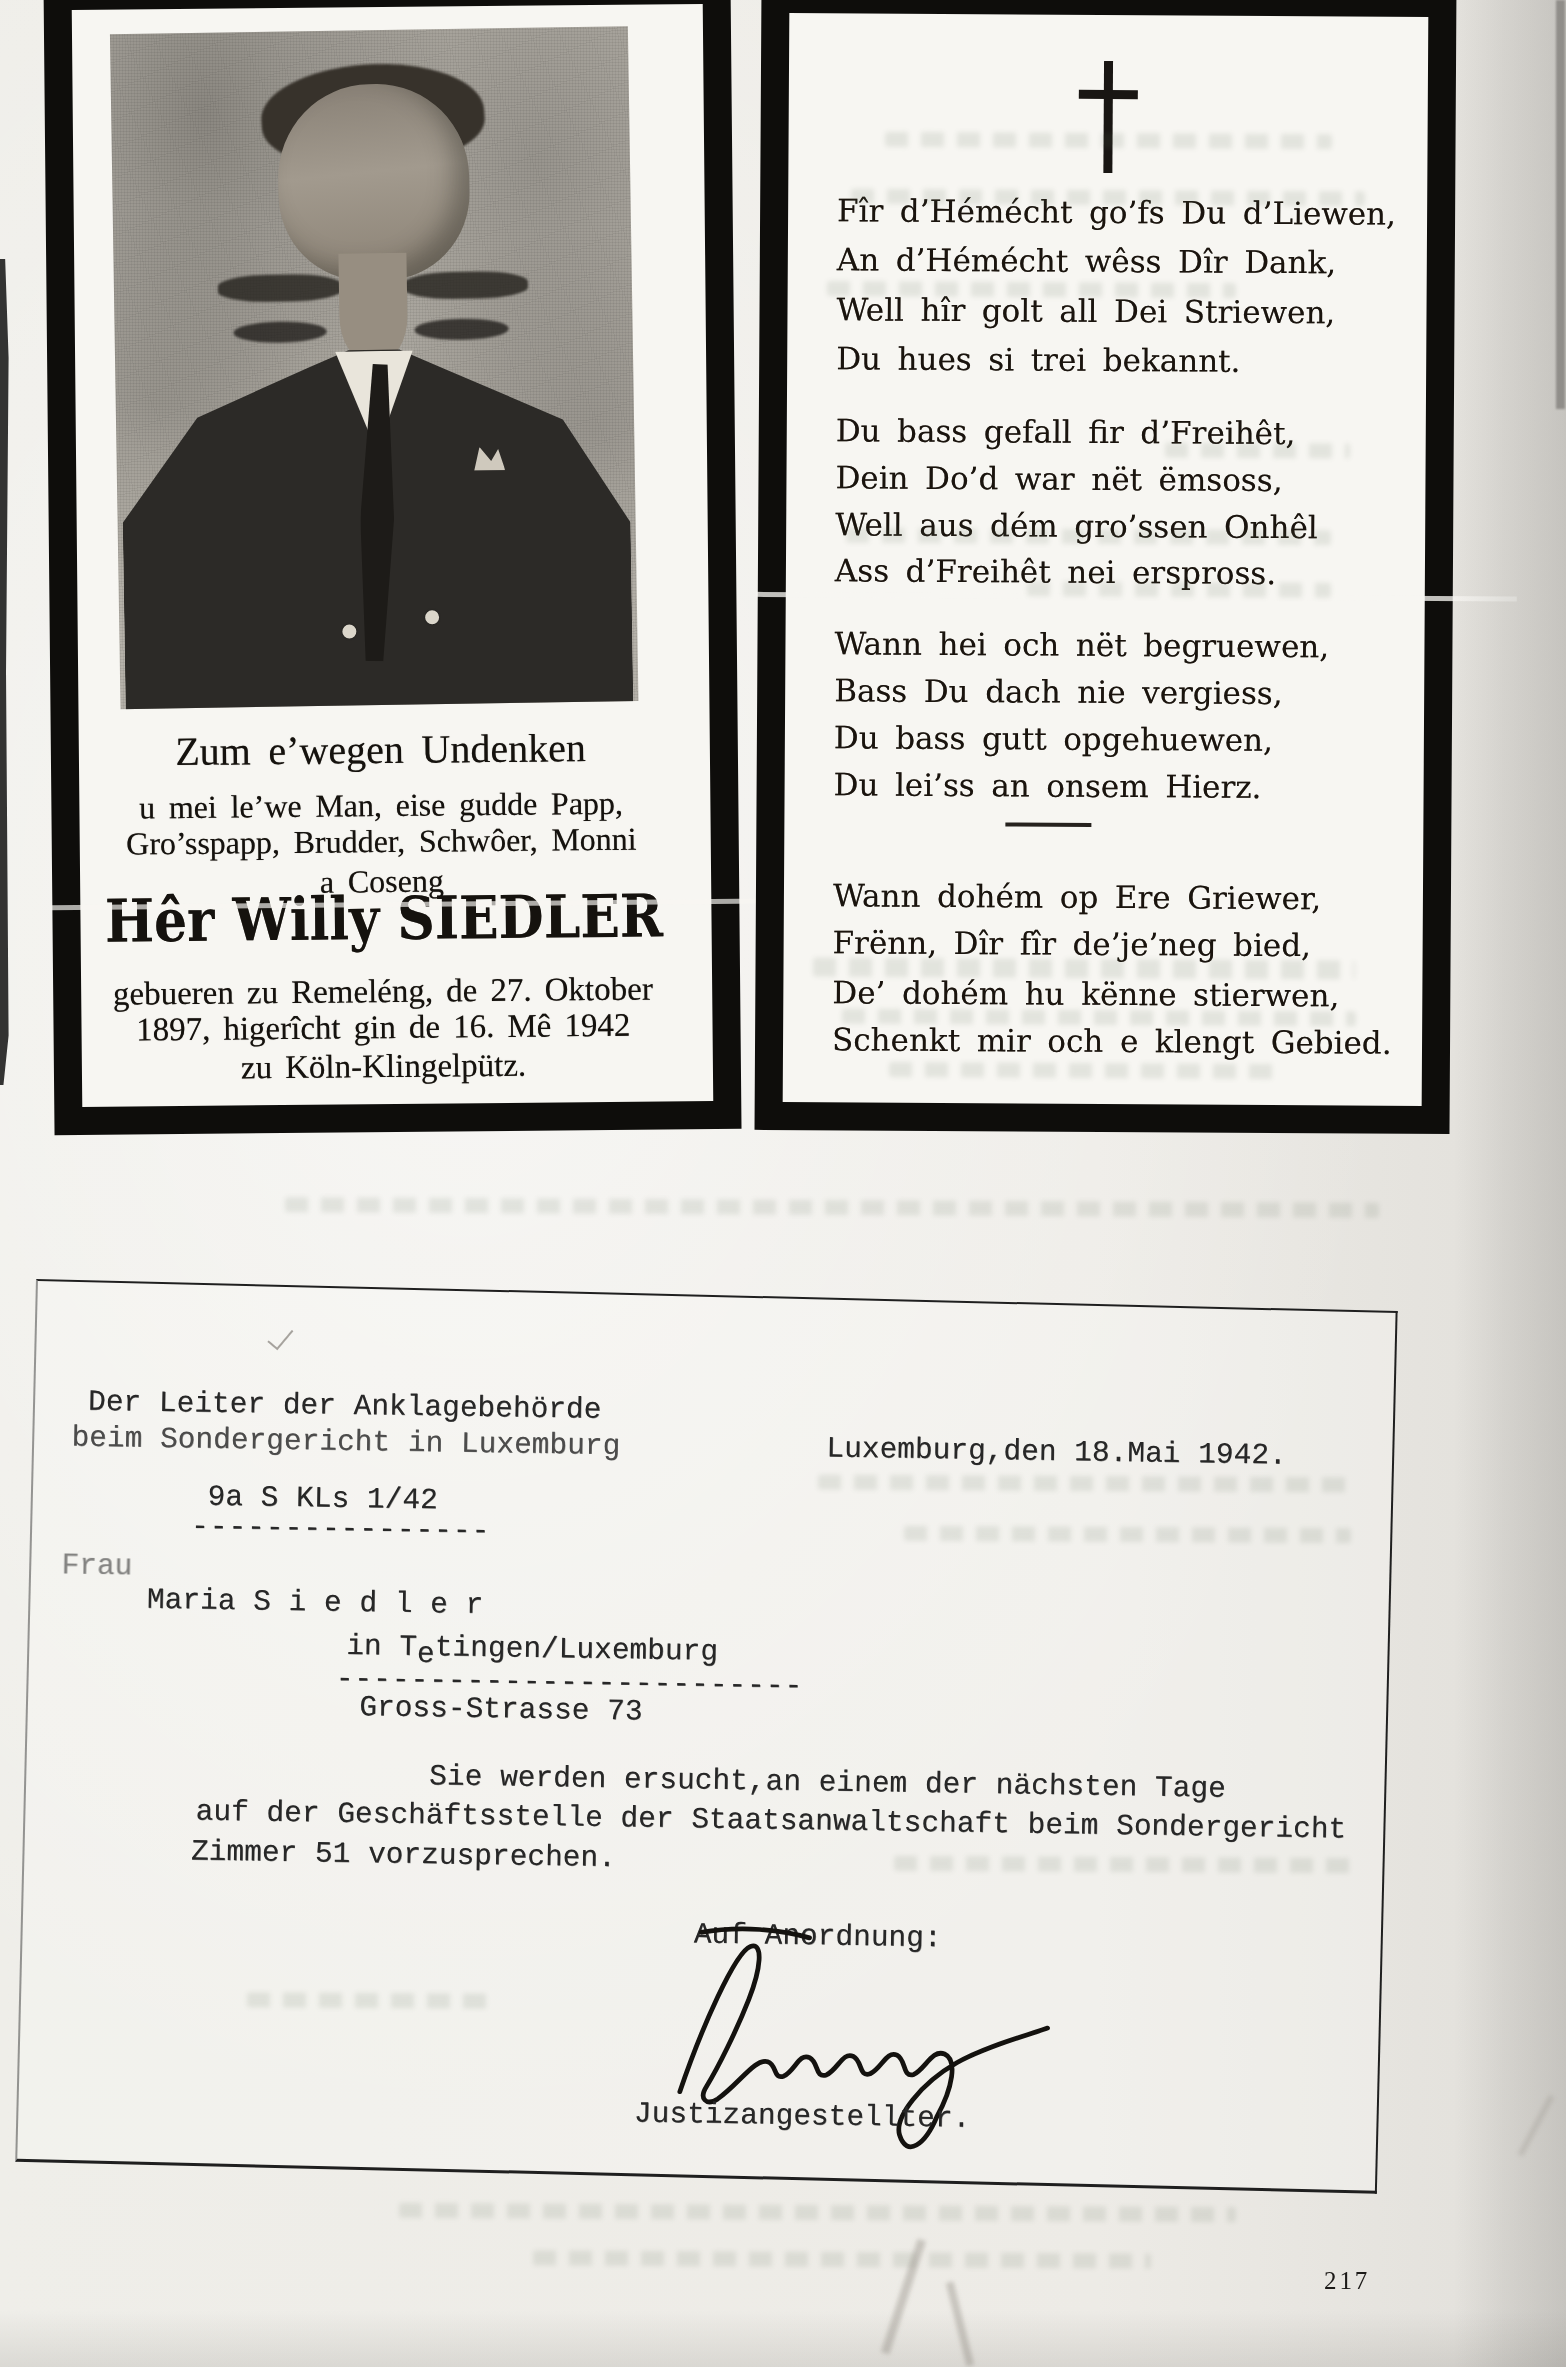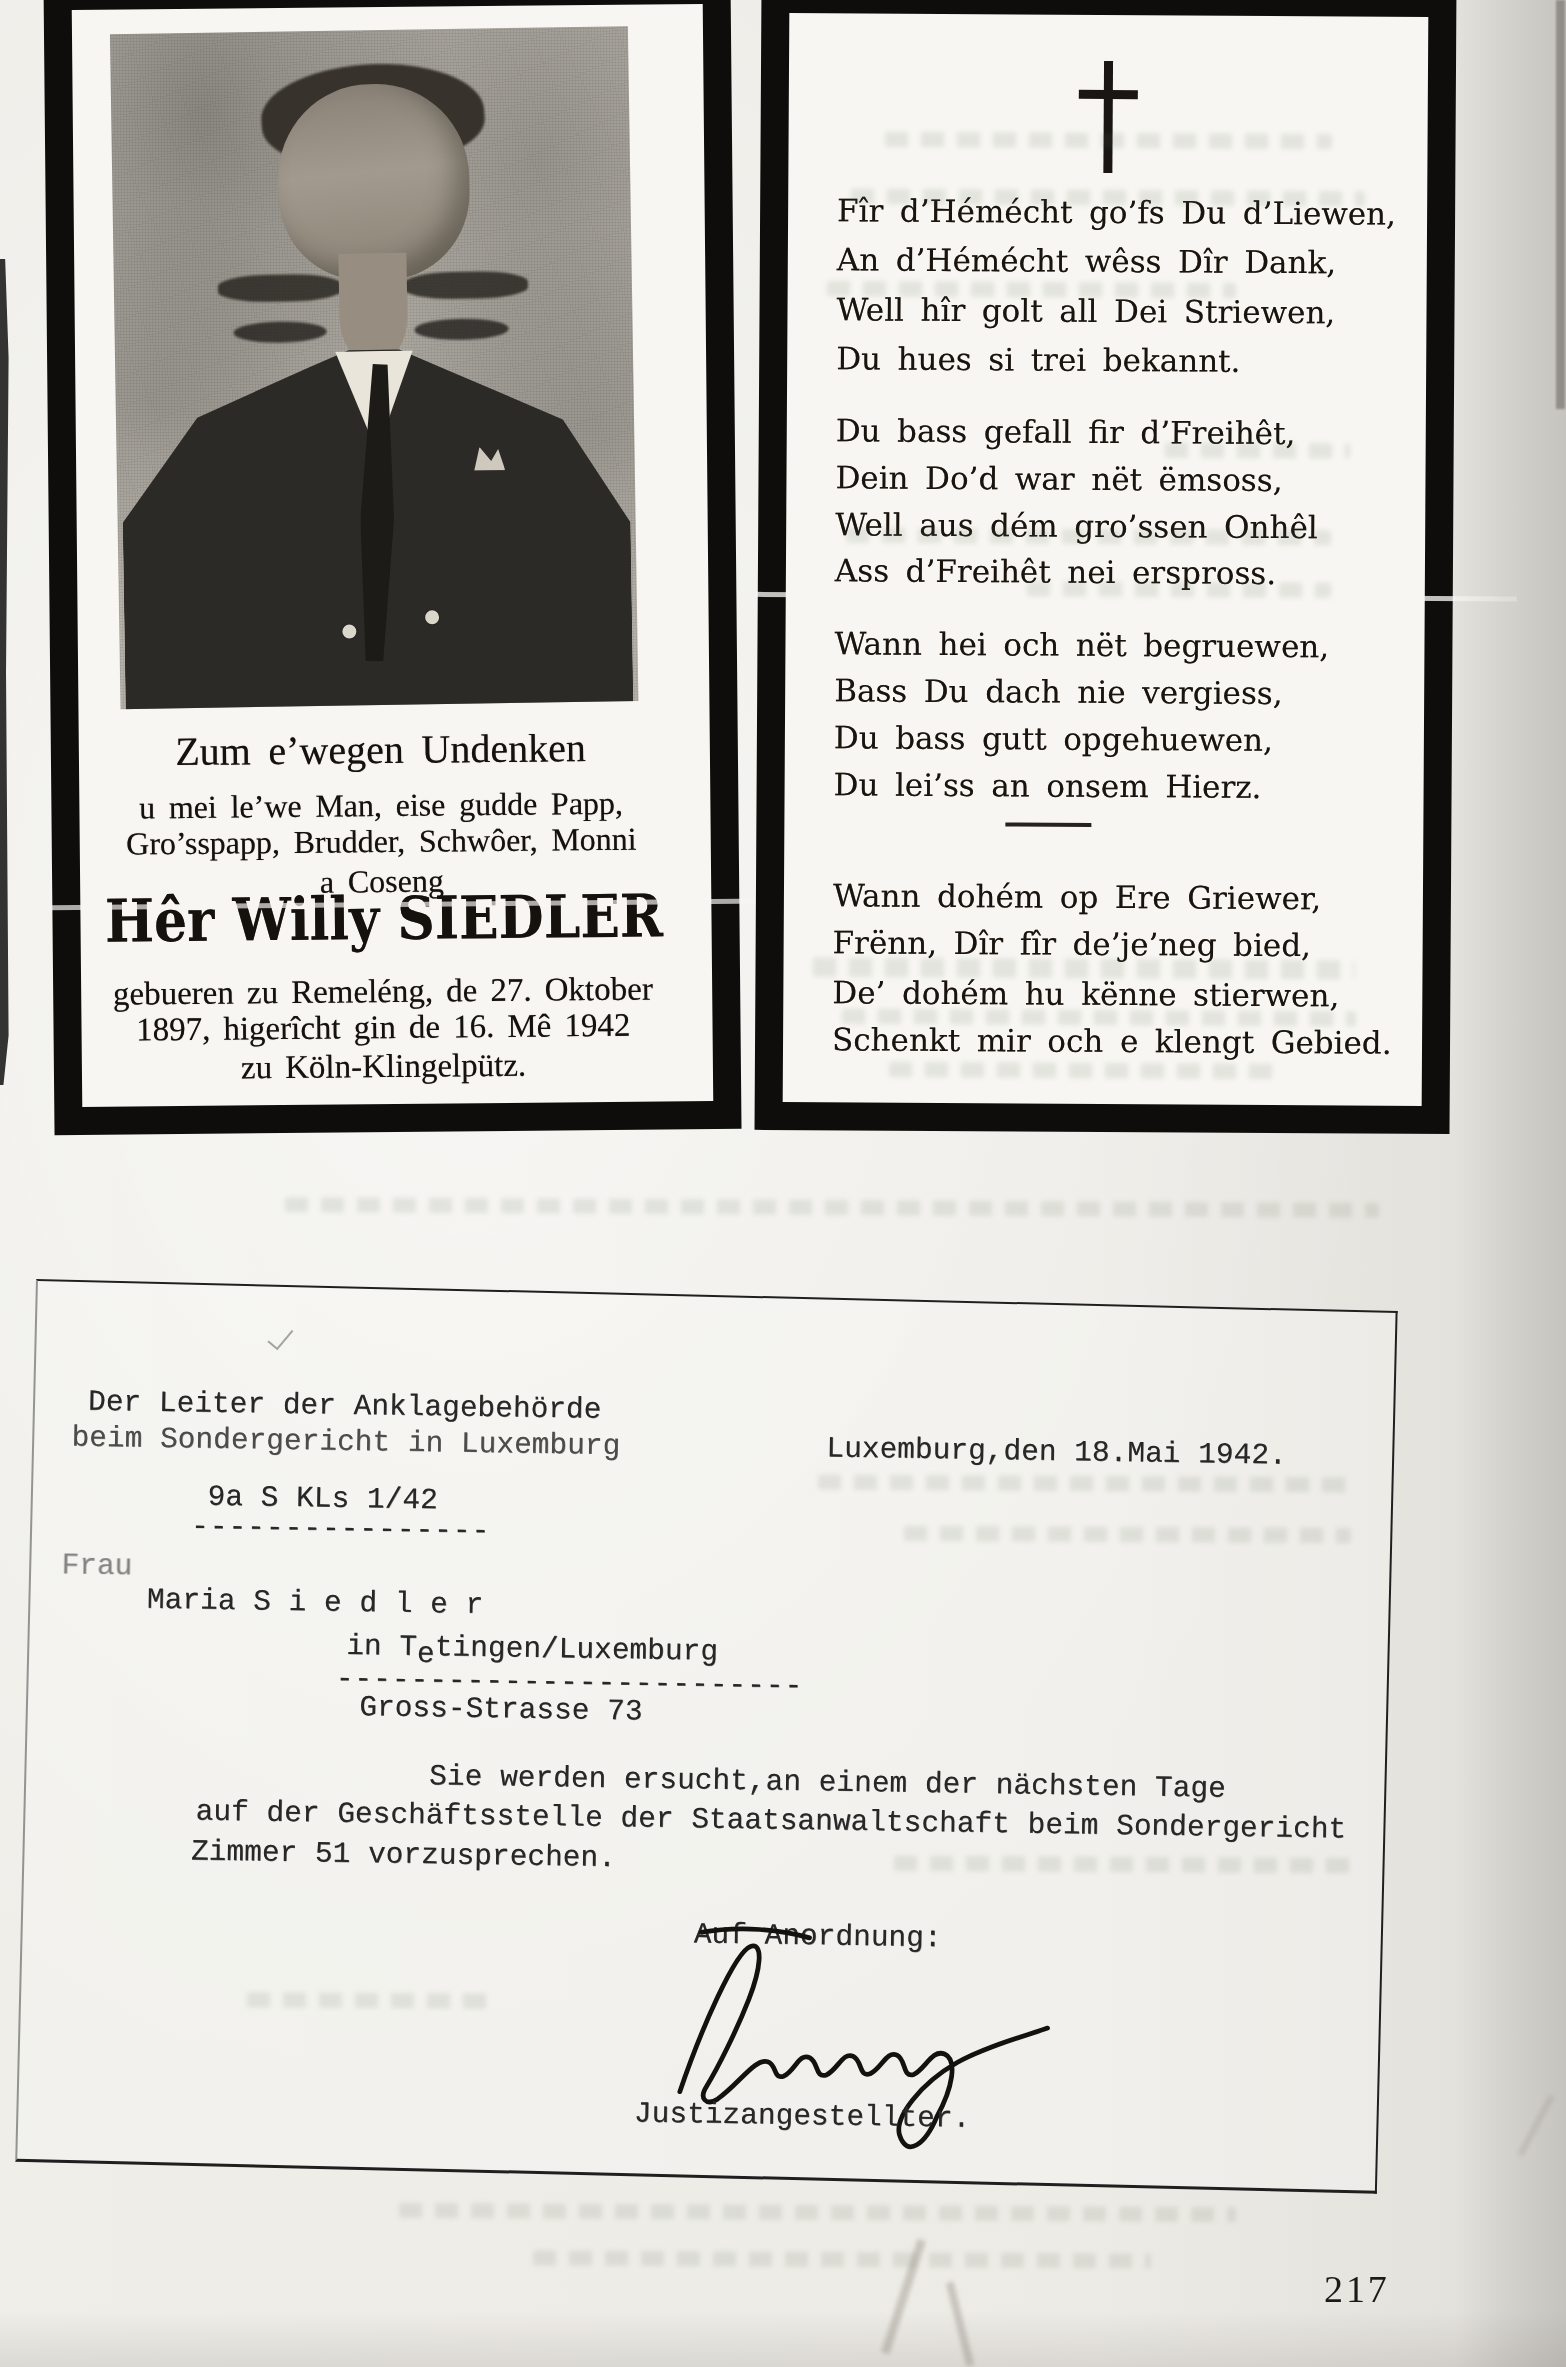--- a/index.html
+++ b/index.html
@@ -100,21 +100,21 @@
   .tw-dash2{left:306px;top:378px;letter-spacing:1px;}
   .tw-street{left:330px;top:406px;}
   .tw-body1{left:401px;top:474px;}
   .tw-body2{left:168px;top:513px;}
   .tw-body3{left:164px;top:553px;}
   .tw-order{left:668px;top:628px;}
   .tw-signer{left:611px;top:808px;}
   .sig-svg{position:absolute;left:628px;top:635px;width:418px;height:238px;}
   .sig-hidden{position:absolute;width:1px;height:1px;overflow:hidden;clip-path:inset(50%);white-space:nowrap;}
 
-  .page-number{position:absolute;left:1324px;top:2267px;font-size:38px;letter-spacing:2.9px;color:#1c1a18;}
+  .page-number{position:absolute;left:1324px;top:2267px;font-size:25px;letter-spacing:2.9px;color:#1c1a18;}
 
   
   .bleed{position:absolute;height:15px;filter:blur(2.5px);opacity:0.12;border-radius:2.9px;
     background:repeating-linear-gradient(90deg,#55664f 0 23px, rgba(0,0,0,0) 23px 36px);
     transform:rotate(0.3deg);}
   .edge-sliver{position:absolute;left:0;top:259px;width:8.6px;height:826px;background:#181818;
     clip-path:polygon(0 0,60% 0,100% 12%,70% 50%,100% 94%,40% 100%,0 100%);opacity:.88;filter:blur(0.4px);}
   .right-band{position:absolute;right:0;top:0;width:112px;height:100%;
     background:linear-gradient(90deg, rgba(0,0,0,0) 0%, rgba(60,58,54,0.10) 45%, rgba(60,58,54,0.20) 100%);}
   .right-streak{position:absolute;left:1556px;top:0;width:8.6px;height:409px;background:rgba(42,40,36,0.35);filter:blur(1.1px);}

